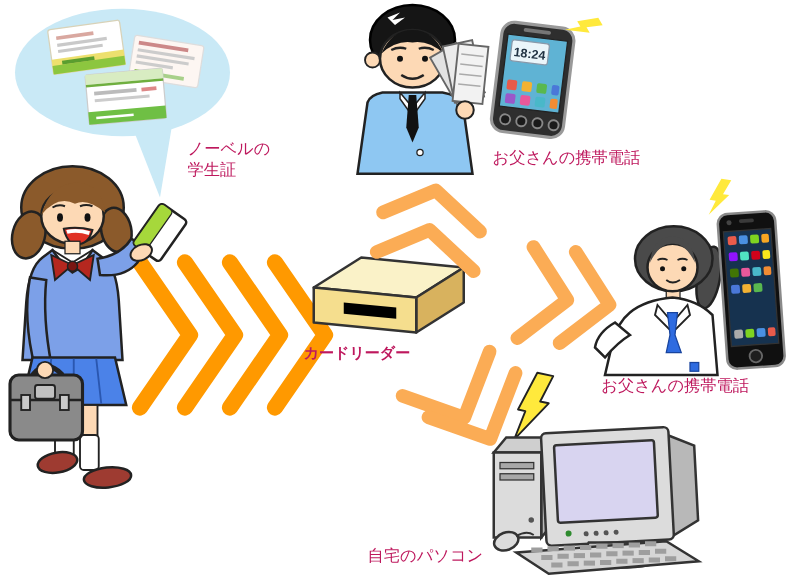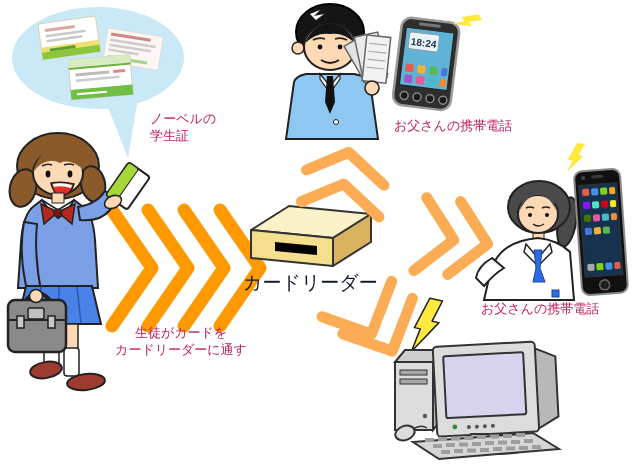--- a/index.html
+++ b/index.html
@@ -2,21 +2,21 @@
 <html style="--arrow-primary: #FF9900; --arrow-secondary: #FBAC55; --bubble-fill: #C9E9F6; --lightning-yellow: #FFE93C; --reader-top: #FAF2C8; --reader-front: #F5DE8E; --reader-side: #D8B25E;"><head>
 <meta charset="utf-8">
 <style>
   * { box-sizing: border-box; }
   html, body { margin: 0; padding: 0; }
   body { font-family: "Liberation Sans", sans-serif; background: #fff; }
   .canvas { position: relative; width: 640px; height: 470px; background: #fff; overflow: hidden; }
   .abs { position: absolute; }
   svg { overflow: visible; display: block; }
   .label { color: #be185d; font-size: 13px; line-height: 17px; white-space: nowrap; }
-  .label-bold { color: #0f172a; font-size: 19px; font-weight: normal; line-height: 19px; white-space: nowrap; }
+  .label-bold { color: #be185d; font-size: 12px; font-weight: bold; line-height: 19px; white-space: nowrap; }
   .center { text-align: center; }
   .chev1 { fill: none; stroke: var(--arrow-primary); stroke-width: 13; stroke-linecap: round; stroke-linejoin: round; }
   .chev2 { fill: none; stroke: var(--arrow-secondary); stroke-width: 11; stroke-linecap: round; stroke-linejoin: round; }
   .bolt { fill: var(--lightning-yellow); }
   .bolt-outlined { fill: var(--lightning-yellow); stroke: #222; stroke-width: 1.5; stroke-linejoin: round; }
   .reader-top { fill: var(--reader-top); }
   .reader-front { fill: var(--reader-front); }
   .reader-side { fill: var(--reader-side); }
   .bubble-fill { fill: var(--bubble-fill); }
 </style>
@@ -106,24 +106,20 @@
       <path d="M26,170 Q37,156 50,170" stroke="#222" stroke-width="4" fill="none"></path>
       <rect x="8" y="170" width="58" height="52" rx="7" fill="#8A8A8A" stroke="#222" stroke-width="2.5"></rect>
       <path d="M8,190 L66,190" stroke="#222" stroke-width="2"></path>
       <rect x="28" y="178" width="16" height="11" rx="2" fill="#C0C0C0" stroke="#222" stroke-width="1.5"></rect>
       <rect x="17" y="186" width="7" height="12" fill="#C9C9C9" stroke="#222" stroke-width="1.5"></rect>
       <rect x="48" y="186" width="7" height="12" fill="#C9C9C9" stroke="#222" stroke-width="1.5"></rect>
     </g>
     <circle cx="36" cy="166" r="6.5" fill="#FDD9B5" stroke="#222" stroke-width="1.5"></circle>
   </svg>
 
-  <div class="abs label center" style="left:86px;top:324px;width:190px">
-    <div>生徒がカードを</div>
-    <div>カードリーダーに通す</div>
-  </div>
 
   <svg class="abs" style="left:247px;top:202px" width="126" height="68" viewBox="0 0 126 68">
     <polygon class="reader-top" points="4,28 42,4 124,12 86,36" stroke="#333" stroke-width="2" stroke-linejoin="round"></polygon>
     <polygon class="reader-side" points="86,36 124,12 124,40 86,64" stroke="#333" stroke-width="2" stroke-linejoin="round"></polygon>
     <polygon class="reader-front" points="4,28 86,36 86,64 4,56" stroke="#333" stroke-width="2" stroke-linejoin="round"></polygon>
     <polygon points="28,40 70,44 70,53 28,49" fill="#000"></polygon>
   </svg>
   <div class="abs label-bold" style="left:243px;top:273px">
     <div>カードリーダー</div>
   </div>
@@ -308,14 +304,15 @@
           <rect x="71" y="119" width="9" height="4"></rect>
           <rect x="84" y="118.5" width="9" height="4"></rect>
           <rect x="97" y="118" width="9" height="4"></rect>
           <rect x="110" y="117" width="9" height="4"></rect>
           <rect x="123" y="116.5" width="9" height="4"></rect>
           <rect x="136" y="116" width="9" height="4"></rect>
           <rect x="149" y="115" width="9" height="4"></rect>
       </g>
     </g>
   </svg>
+  <div class="abs label" style="left:294px;top:436px">自宅のパソコン</div>
 
 </div>
 
 </body></html>

